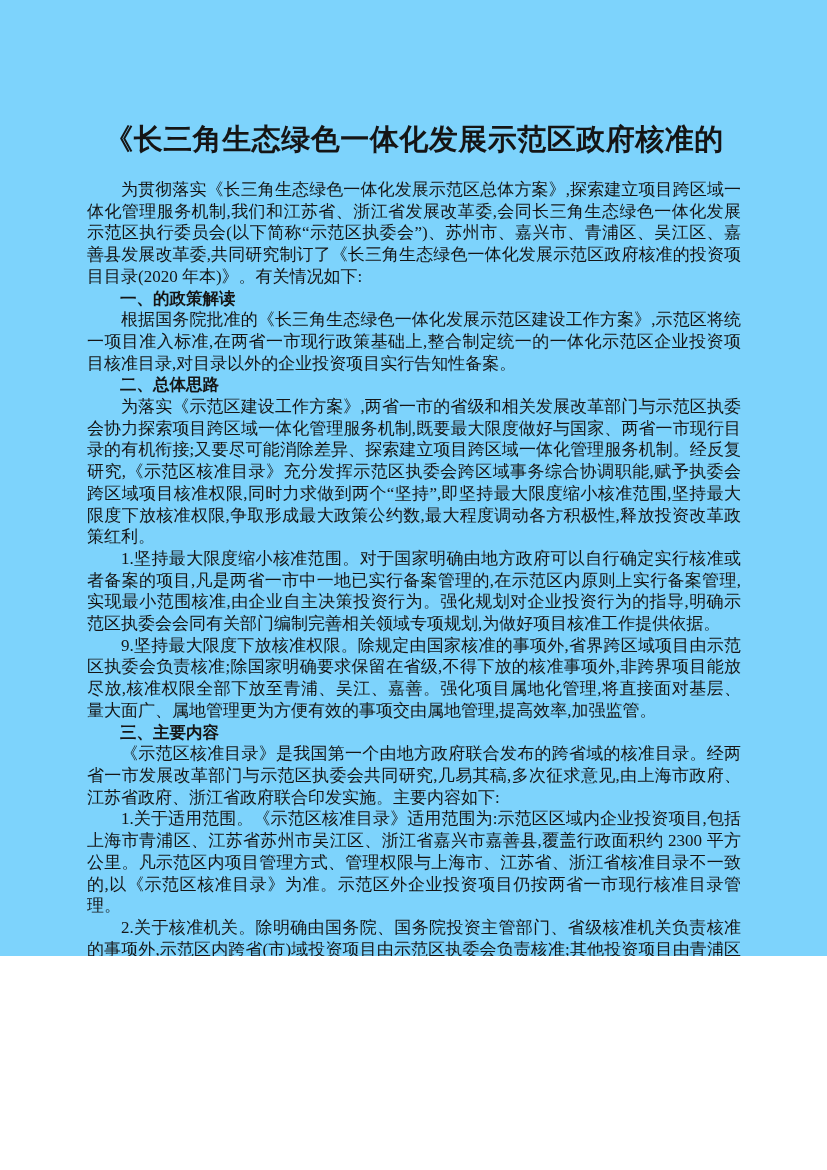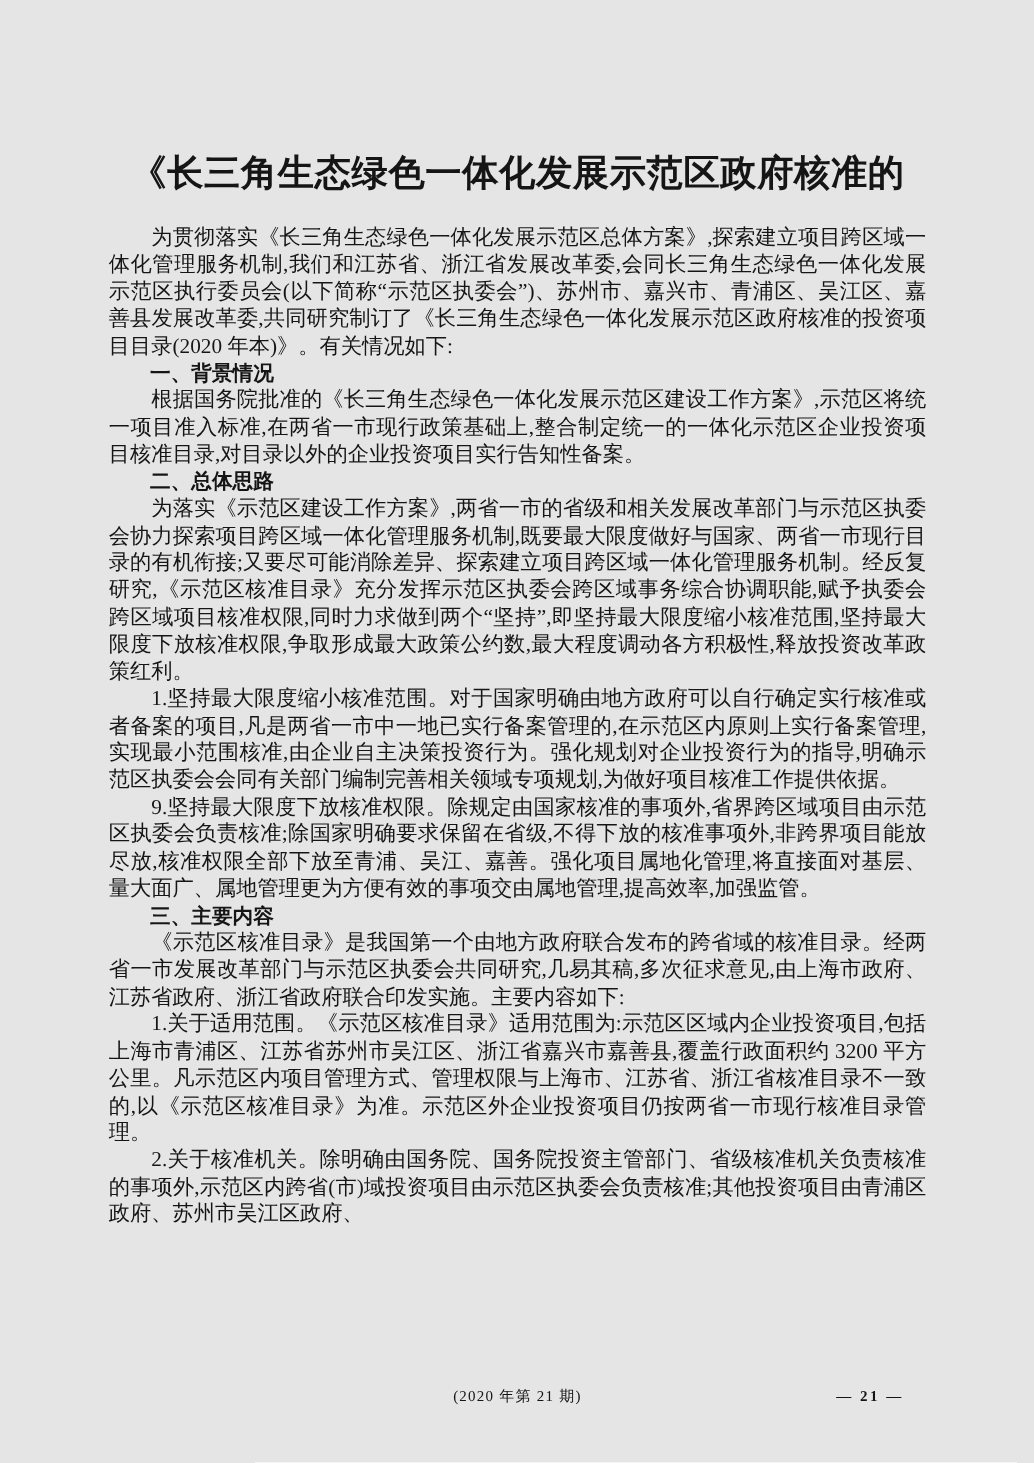--- a/index.html
+++ b/index.html
@@ -3,22 +3,22 @@
 <meta charset="utf-8">
 <style>
   html, body {
     margin: 0;
     padding: 0;
     background: #ffffff;
   }
   .page {
     position: relative;
     width: 827px;
-    height: 1170px;
-    background: #e5e5e5;
+    height: 956px;
+    background: #7dd3fc;
     overflow: hidden;
     font-family: "Liberation Serif", "DejaVu Serif", serif;
     color: #151515;
   }
   .content {
     position: absolute;
     left: 87px;
     top: 120px;
     width: 654px;
   }
@@ -78,29 +78,29 @@
 <div class="page">
 
   <div class="content">
 
     <h1 class="doc-title">
       <span class="title-line">《长三角生态绿色一体化发展示范区政府核准的</span>
     </h1>
 
     <div class="body-text">
       <p class="para">为贯彻落实《长三角生态绿色一体化发展示范区总体方案》,探索建立项目跨区域一体化管理服务机制,我们和江苏省、浙江省发展改革委,会同长三角生态绿色一体化发展示范区执行委员会(以下简称“示范区执委会”)、苏州市、嘉兴市、青浦区、吴江区、嘉善县发展改革委,共同研究制订了《长三角生态绿色一体化发展示范区政府核准的投资项目目录(2020 年本)》。有关情况如下:</p>
-      <p class="heading">一、背景情况</p>
+      <p class="heading">一、的政策解读</p>
       <p class="para">根据国务院批准的《长三角生态绿色一体化发展示范区建设工作方案》,示范区将统一项目准入标准,在两省一市现行政策基础上,整合制定统一的一体化示范区企业投资项目核准目录,对目录以外的企业投资项目实行告知性备案。</p>
       <p class="heading">二、总体思路</p>
       <p class="para">为落实《示范区建设工作方案》,两省一市的省级和相关发展改革部门与示范区执委会协力探索项目跨区域一体化管理服务机制,既要最大限度做好与国家、两省一市现行目录的有机衔接;又要尽可能消除差异、探索建立项目跨区域一体化管理服务机制。经反复研究,《示范区核准目录》充分发挥示范区执委会跨区域事务综合协调职能,赋予执委会跨区域项目核准权限,同时力求做到两个“坚持”,即坚持最大限度缩小核准范围,坚持最大限度下放核准权限,争取形成最大政策公约数,最大程度调动各方积极性,释放投资改革政策红利。</p>
       <p class="para">1.坚持最大限度缩小核准范围。对于国家明确由地方政府可以自行确定实行核准或者备案的项目,凡是两省一市中一地已实行备案管理的,在示范区内原则上实行备案管理,实现最小范围核准,由企业自主决策投资行为。强化规划对企业投资行为的指导,明确示范区执委会会同有关部门编制完善相关领域专项规划,为做好项目核准工作提供依据。</p>
       <p class="para">9.坚持最大限度下放核准权限。除规定由国家核准的事项外,省界跨区域项目由示范区执委会负责核准;除国家明确要求保留在省级,不得下放的核准事项外,非跨界项目能放尽放,核准权限全部下放至青浦、吴江、嘉善。强化项目属地化管理,将直接面对基层、量大面广、属地管理更为方便有效的事项交由属地管理,提高效率,加强监管。</p>
       <p class="heading">三、主要内容</p>
       <p class="para">《示范区核准目录》是我国第一个由地方政府联合发布的跨省域的核准目录。经两省一市发展改革部门与示范区执委会共同研究,几易其稿,多次征求意见,由上海市政府、江苏省政府、浙江省政府联合印发实施。主要内容如下:</p>
-      <p class="para">1.关于适用范围。《示范区核准目录》适用范围为:示范区区域内企业投资项目,包括上海市青浦区、江苏省苏州市吴江区、浙江省嘉兴市嘉善县,覆盖行政面积约 3200 平方公里。凡示范区内项目管理方式、管理权限与上海市、江苏省、浙江省核准目录不一致的,以《示范区核准目录》为准。示范区外企业投资项目仍按两省一市现行核准目录管理。</p>
+      <p class="para">1.关于适用范围。《示范区核准目录》适用范围为:示范区区域内企业投资项目,包括上海市青浦区、江苏省苏州市吴江区、浙江省嘉兴市嘉善县,覆盖行政面积约 2300 平方公里。凡示范区内项目管理方式、管理权限与上海市、江苏省、浙江省核准目录不一致的,以《示范区核准目录》为准。示范区外企业投资项目仍按两省一市现行核准目录管理。</p>
       <p class="para">2.关于核准机关。除明确由国务院、国务院投资主管部门、省级核准机关负责核准的事项外,示范区内跨省(市)域投资项目由示范区执委会负责核准;其他投资项目由青浦区政府、苏州市吴江区政府、</p>
     </div>
 
   </div>
 
   <div class="page-footer">
     <span class="footer-issue">(2020 年第 21 期)</span>
     <span class="footer-pagenum">— 21 —</span>
   </div>
 

